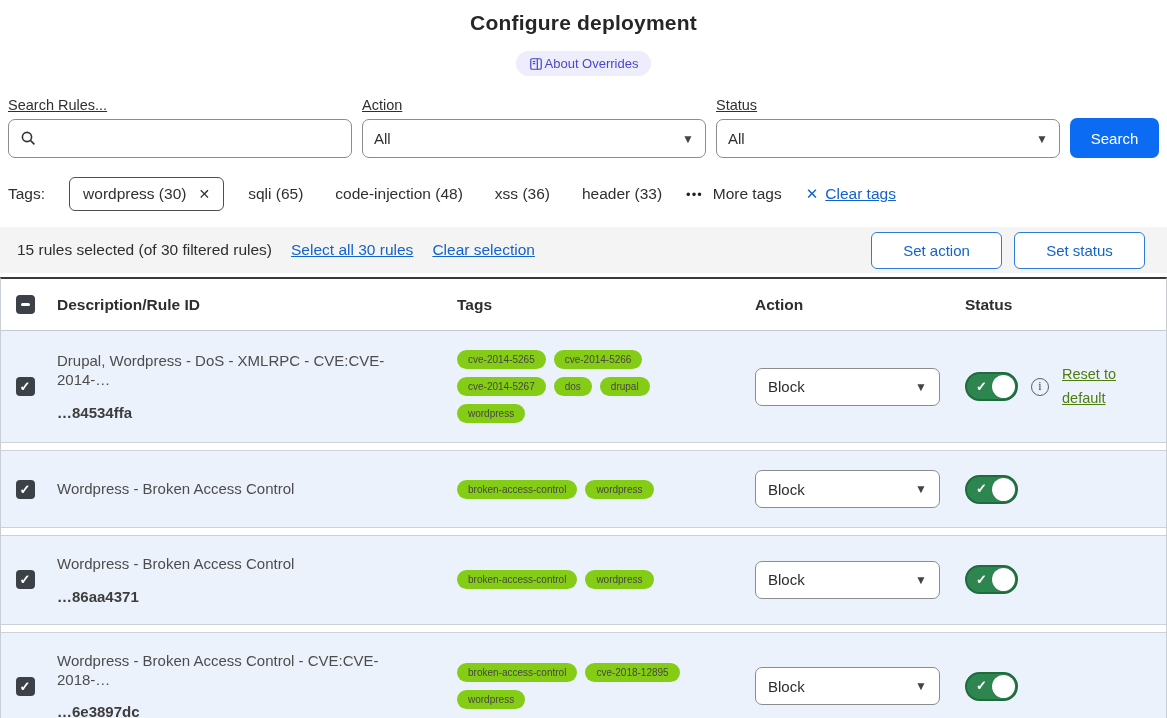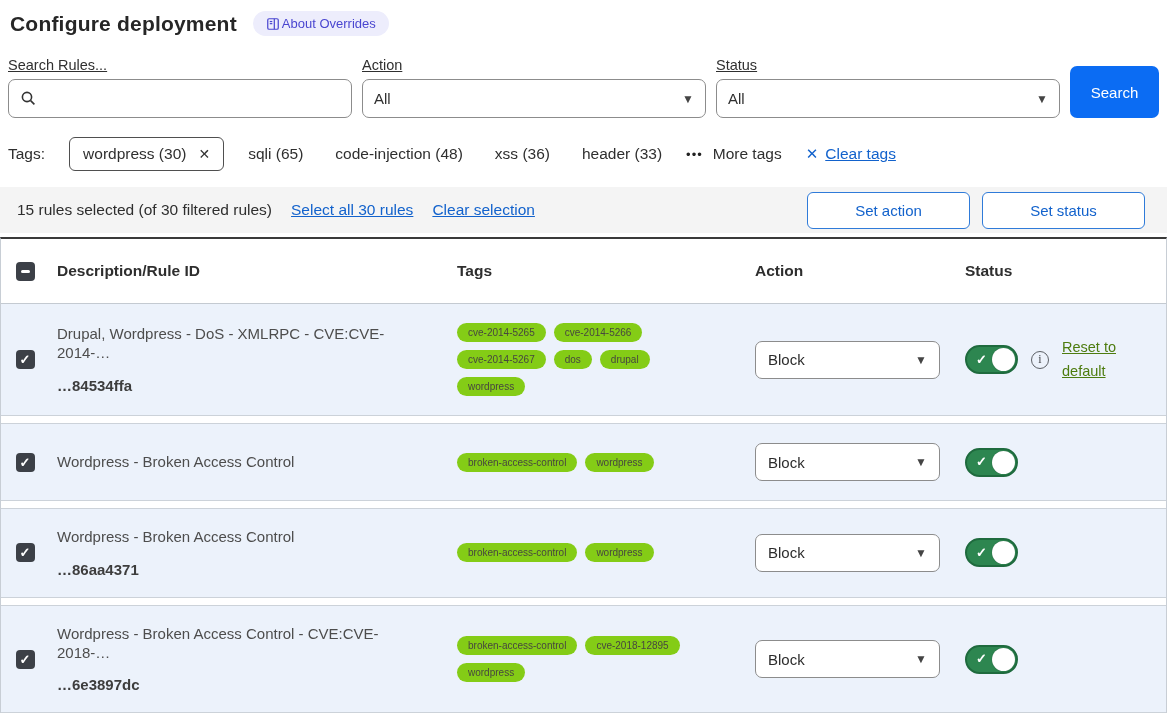--- a/index.html
+++ b/index.html
@@ -3,41 +3,41 @@
 <meta charset="utf-8">
 <style>
   * { box-sizing: border-box; margin: 0; padding: 0; }
   html, body { width: 1167px; height: 718px; overflow: hidden; }
   body {
     font-family: "Liberation Sans", sans-serif;
     background: #ffffff;
     color: #2f2f2f;
   }
   
-  .page-header { display: flex; align-items: center; gap: 16px; padding: 11px 10px 0 10px; }
+  .page-header { display: flex; align-items: center; gap: 16px; padding: 11px 10px 0 10px; flex-direction: column; }
   .page-title { font-size: 21px; font-weight: 700; color: #262626; letter-spacing: .2px; }
   .about-badge {
     display: inline-flex; align-items: center; gap: 2px;
     background: #ededfc; color: #4a46d0; border-radius: 14px;
     padding: 5px 13px; font-size: 13px; cursor: pointer;
   }
   .book-icon { width: 14px; height: 14px; display: inline-block; }
   
   .filters { display: flex; align-items: flex-end; gap: 10px; padding: 0 8px; margin-top: 21px; }
   .field { flex: 1; }
   .field-label { display: block; font-size: 14.5px; color: #303030; margin-bottom: 6px; text-decoration: underline; }
   .input-box, .select-box {
     height: 39px; border: 1px solid #8c8c8c; border-radius: 7px; background: #fff;
     display: flex; align-items: center; padding: 0 11px; font-size: 15px;
   }
   .select-box { justify-content: space-between; cursor: pointer; }
   .chevron { color: #444; font-size: 12px; }
   .search-glyph { width: 17px; height: 17px; }
   .search-btn {
-    height: 52px; width: 89px; border: none; border-radius: 7px;
+    height: 40px; width: 89px; border: none; border-radius: 7px;
     background: #0b6cf3; color: #fff; font-size: 15px; font-family: inherit; cursor: pointer;
   }
   
   .tags-bar { display: flex; align-items: center; gap: 24px; padding: 0 8px; margin-top: 19px; font-size: 15.5px; }
   .selected-chip {
     display: inline-flex; align-items: center; gap: 12px;
     border: 1px solid #4f4f4f; border-radius: 6px; padding: 7px 13px; cursor: pointer;
   }
   .chip-x { color: #333; font-size: 14px; cursor: pointer; }
   .tag-item { color: #2f2f2f; cursor: pointer; }
@@ -48,27 +48,27 @@
   .clear-x { font-size: 15px; }
   
   .selection-bar {
     margin-top: 16px; background: #f4f4f4; height: 46px;
     display: flex; align-items: center; gap: 19px; padding: 0 22px 0 17px; font-size: 15.5px;
   }
   .sel-summary { color: #2e2e2e; }
   .sel-link { color: #1262cc; text-decoration: underline; cursor: pointer; }
   .sel-actions { margin-left: auto; display: flex; gap: 12px; }
   .outline-btn {
-    width: 163px; height: 37px; background: #fff; border: 1px solid #2f7bd9; border-radius: 6px;
+    width: 131px; height: 37px; background: #fff; border: 1px solid #2f7bd9; border-radius: 6px;
     color: #1262cc; font-size: 15px; font-family: inherit; cursor: pointer;
   }
   
   .rules-table { margin-top: 4px; border-top: 2px solid #3a3a3a; border-left: 1px solid #c8ced5; border-right: 1px solid #c8ced5; }
   .tgrid { display: grid; grid-template-columns: 48px 400px 298px 210px 1fr; }
-  .thead { height: 65px; align-items: center; border-bottom: 1px solid #c4cad1; font-weight: 700; font-size: 15.5px; color: #2e2e2e; }
+  .thead { height: 52px; align-items: center; border-bottom: 1px solid #c4cad1; font-weight: 700; font-size: 15.5px; color: #2e2e2e; }
   .th { padding-left: 8px; }
   .row { background: #ecf2fb; padding: 19px 0; border-bottom: 1px solid #ccd2d9; align-items: center; }
   .row + .row { margin-top: 7px; border-top: 1px solid #ccd2d9; }
   .cell-cb { display: flex; justify-content: center; align-self: center; }
   .checkbox {
     width: 19px; height: 19px; background: #3c4047; border-radius: 4px;
     display: flex; align-items: center; justify-content: center; cursor: pointer;
   }
   .checkbox .mark { color: #fff; font-size: 13px; font-weight: 700; line-height: 1; }
   .checkbox .dash { width: 9px; height: 3px; background: #fff; border-radius: 2px; }

